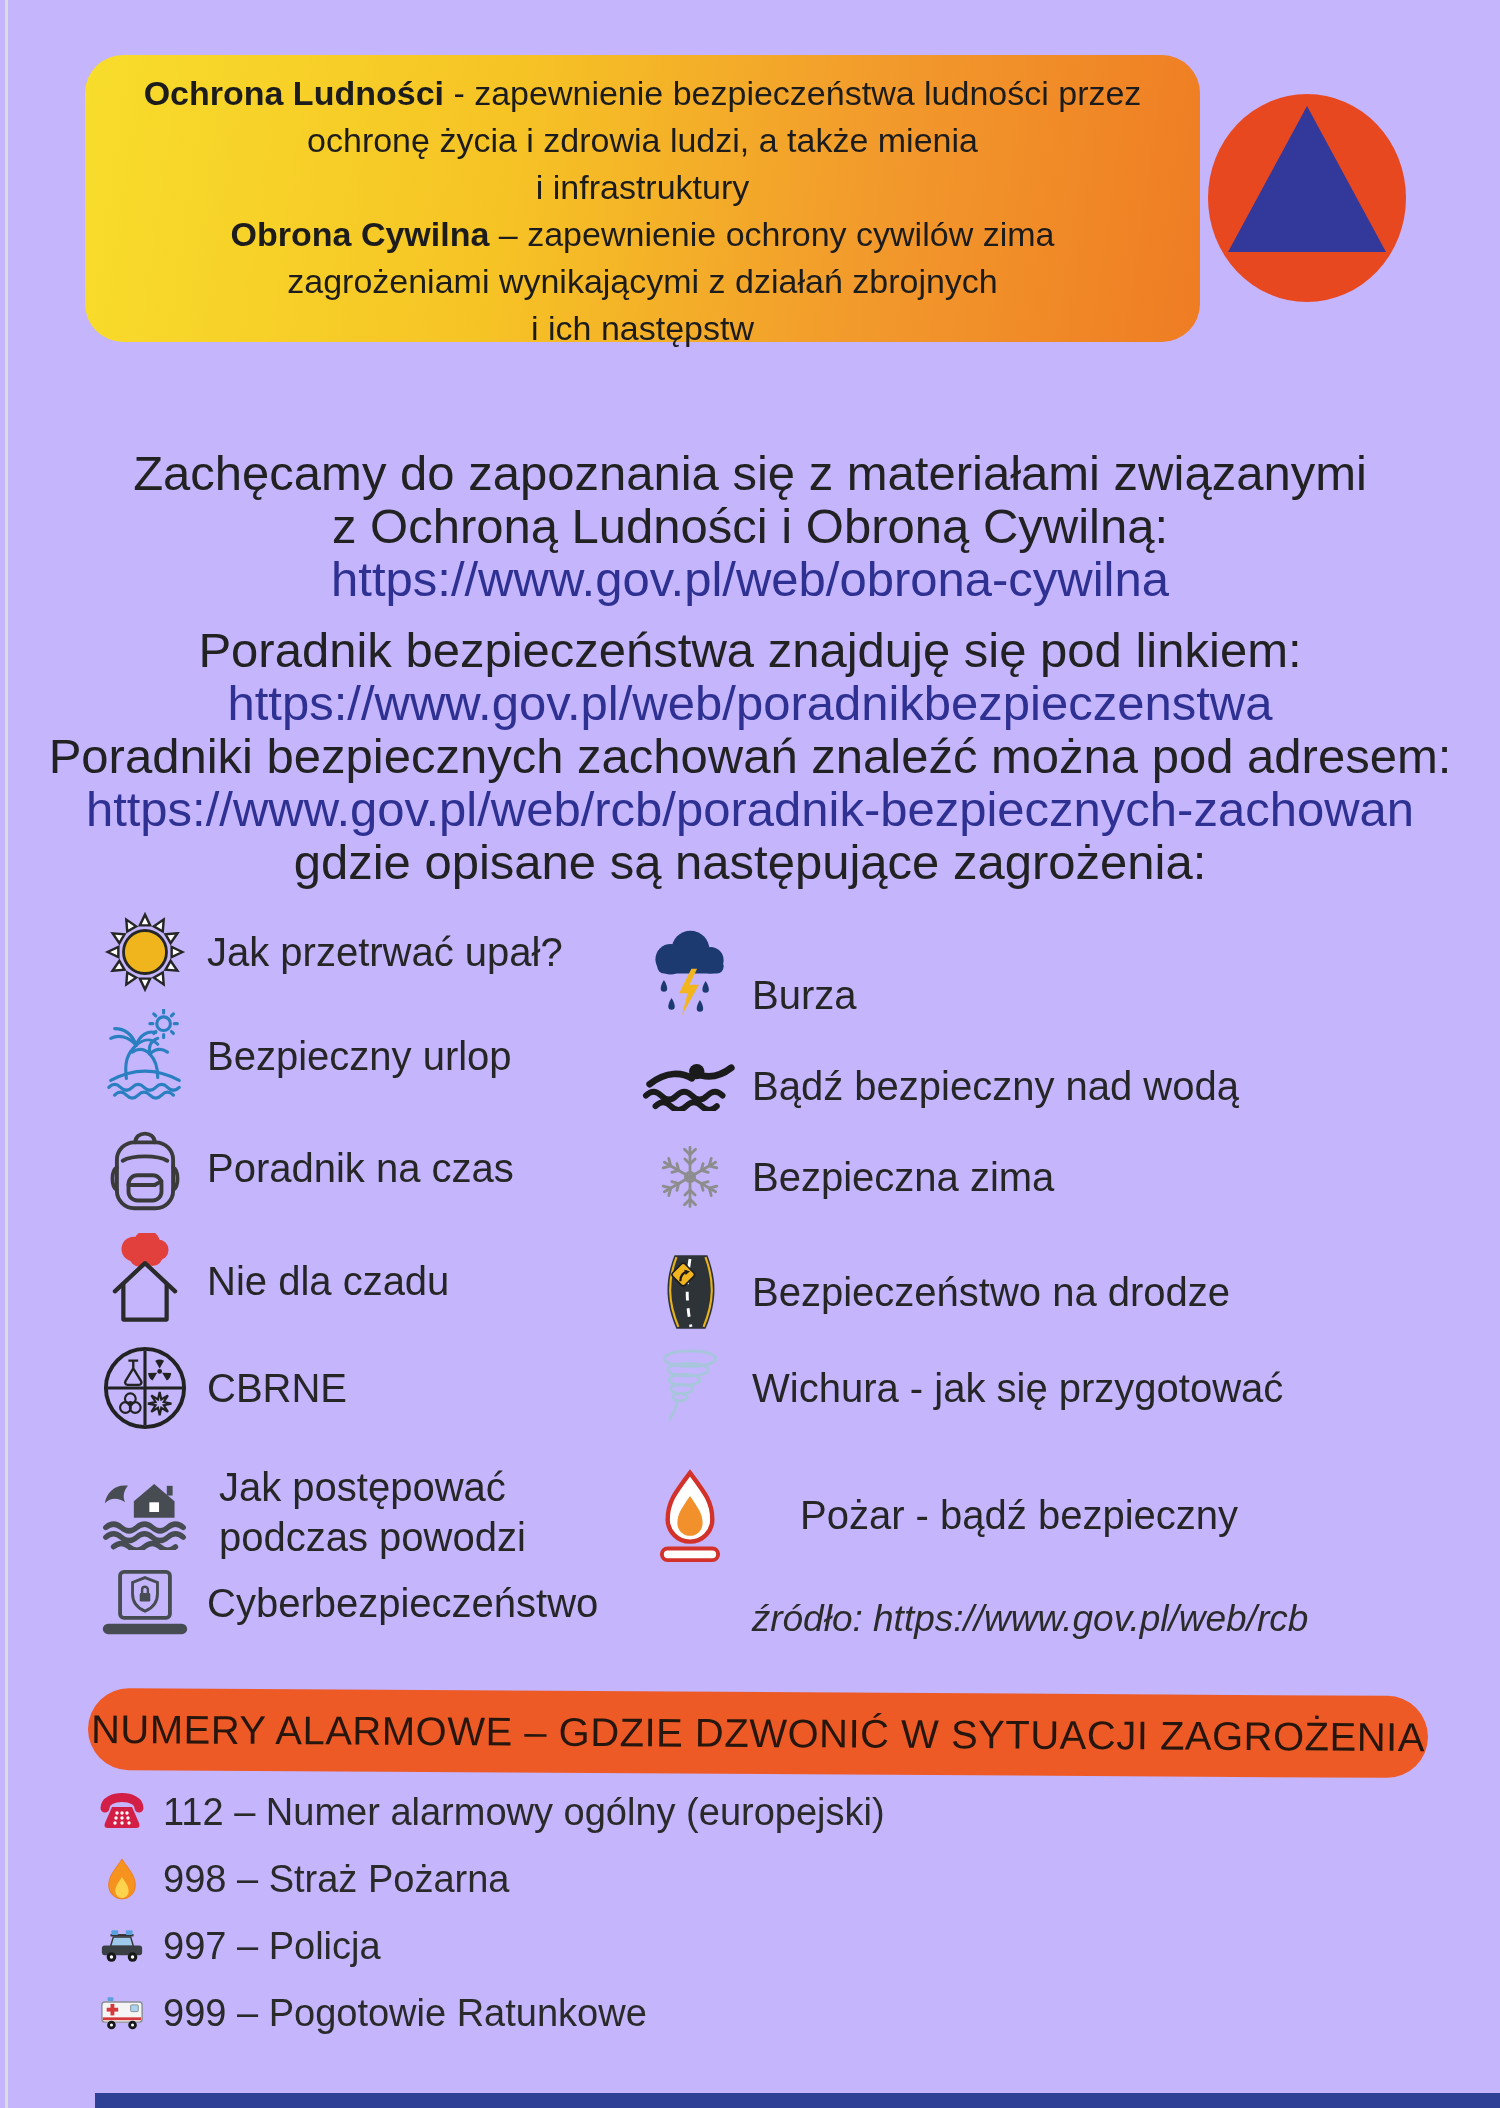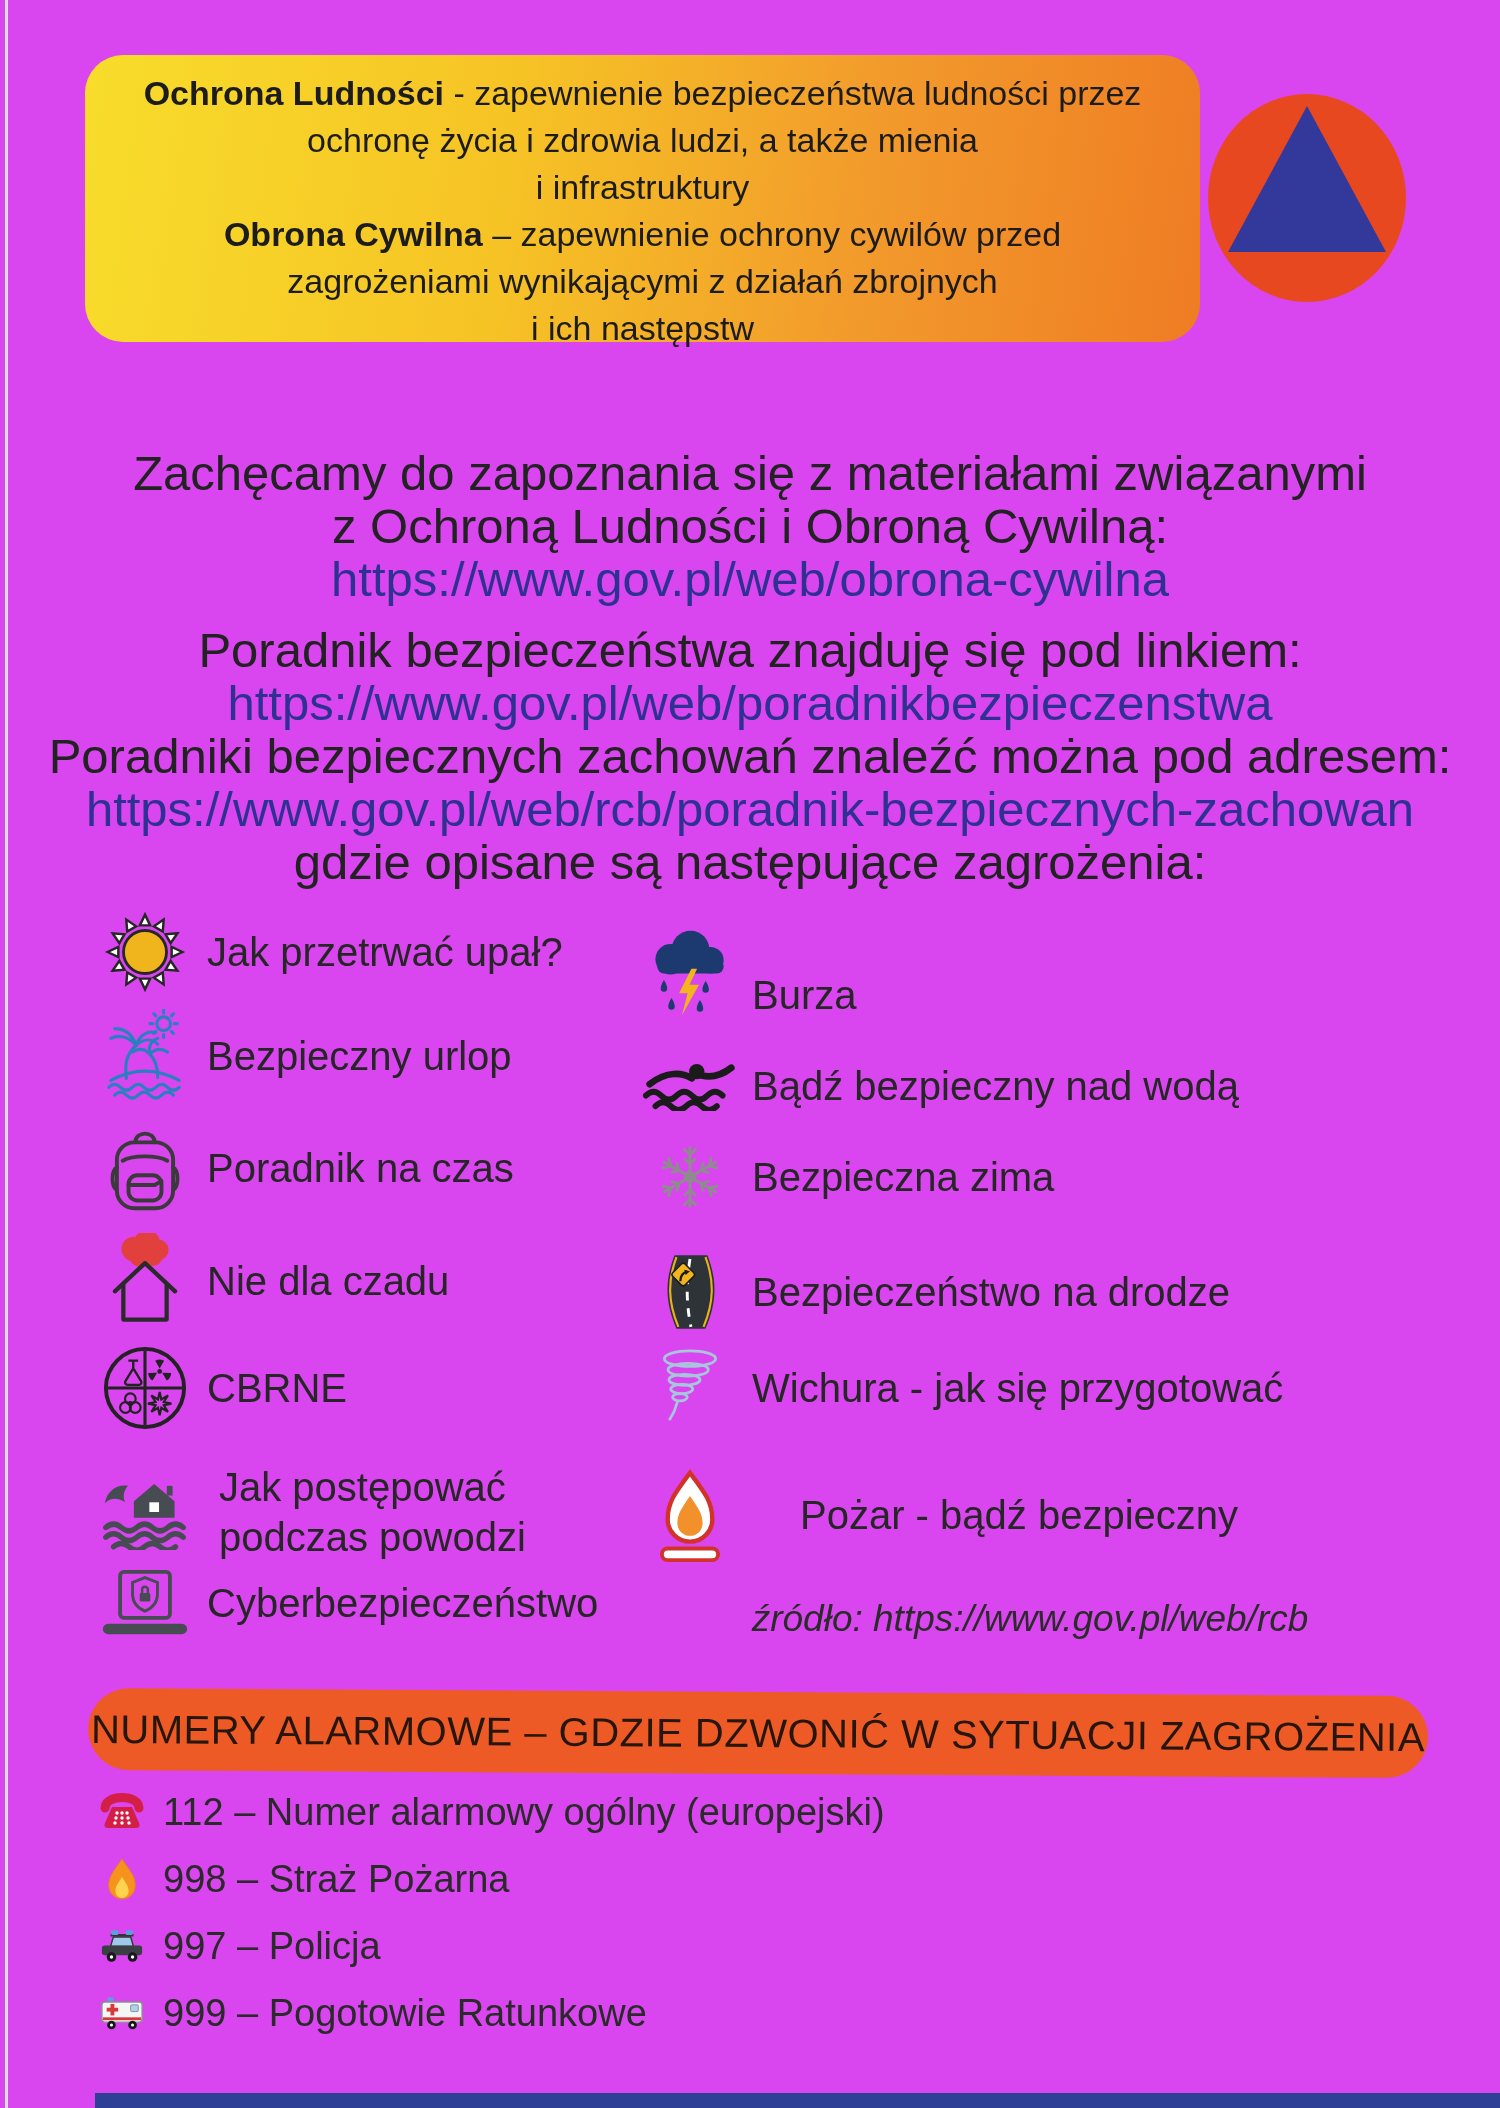--- a/index.html
+++ b/index.html
@@ -1,16 +1,16 @@
 <!DOCTYPE html>
 <html style="--grad-yellow: #f8dd2b; --grad-orange: #ef7c23; --banner-orange: #ee5a26; --link: #2e3192; --logo-orange: #e8481f; --logo-blue: #33389b; --text: #1f1f1f;"><head>
 <meta charset="utf-8">
 <style>
   html,body{margin:0;padding:0;background:#ffffff;}
-  .page{position:relative;width:1500px;height:2108px;background:#d946ef;overflow:hidden;
+  .page{position:relative;width:1500px;height:2108px;background:#c4b5fd;overflow:hidden;
         font-family:"Liberation Sans","DejaVu Sans",sans-serif;color:var(--text,#1f1f1f);}
   .scan-edge{position:absolute;left:5px;top:0;width:3px;height:100%;background:#dcdcdc;}
 
   
   .defbox{position:absolute;left:85px;top:55px;width:1115px;height:287px;border-radius:38px;
           background:linear-gradient(98deg,var(--grad-yellow,#f8dd2b) 0%,#f6c325 38%,#f29a2c 70%,var(--grad-orange,#ef7c23) 100%);
           text-align:center;font-size:34px;line-height:47px;padding-top:15px;box-sizing:border-box;color:#1c1c1c;}
   .defbox b{font-weight:700;}
 
   .logo{position:absolute;left:1206px;top:92px;}
@@ -40,21 +40,21 @@
 </head>
 <body>
 
 <div class="page">
   <div class="scan-edge"></div>
 
   <div class="defbox">
     <div><b>Ochrona Ludności</b><span> - zapewnienie bezpieczeństwa ludności przez</span></div>
     <div>ochronę życia i zdrowia ludzi, a także mienia</div>
     <div>i infrastruktury</div>
-    <div><b>Obrona Cywilna</b><span> – zapewnienie ochrony cywilów przed</span></div>
+    <div><b>Obrona Cywilna</b><span> – zapewnienie ochrony cywilów zima</span></div>
     <div>zagrożeniami wynikającymi z działań zbrojnych</div>
     <div>i ich następstw</div>
   </div>
 
   <svg class="logo" width="202" height="212" viewBox="0 0 202 212">
     <ellipse cx="101" cy="106" rx="99" ry="104" fill="#e8481f"></ellipse>
     <polygon points="101,14 22,160 180,160" fill="#33389b"></polygon>
   </svg>
 
   <div class="intro">

